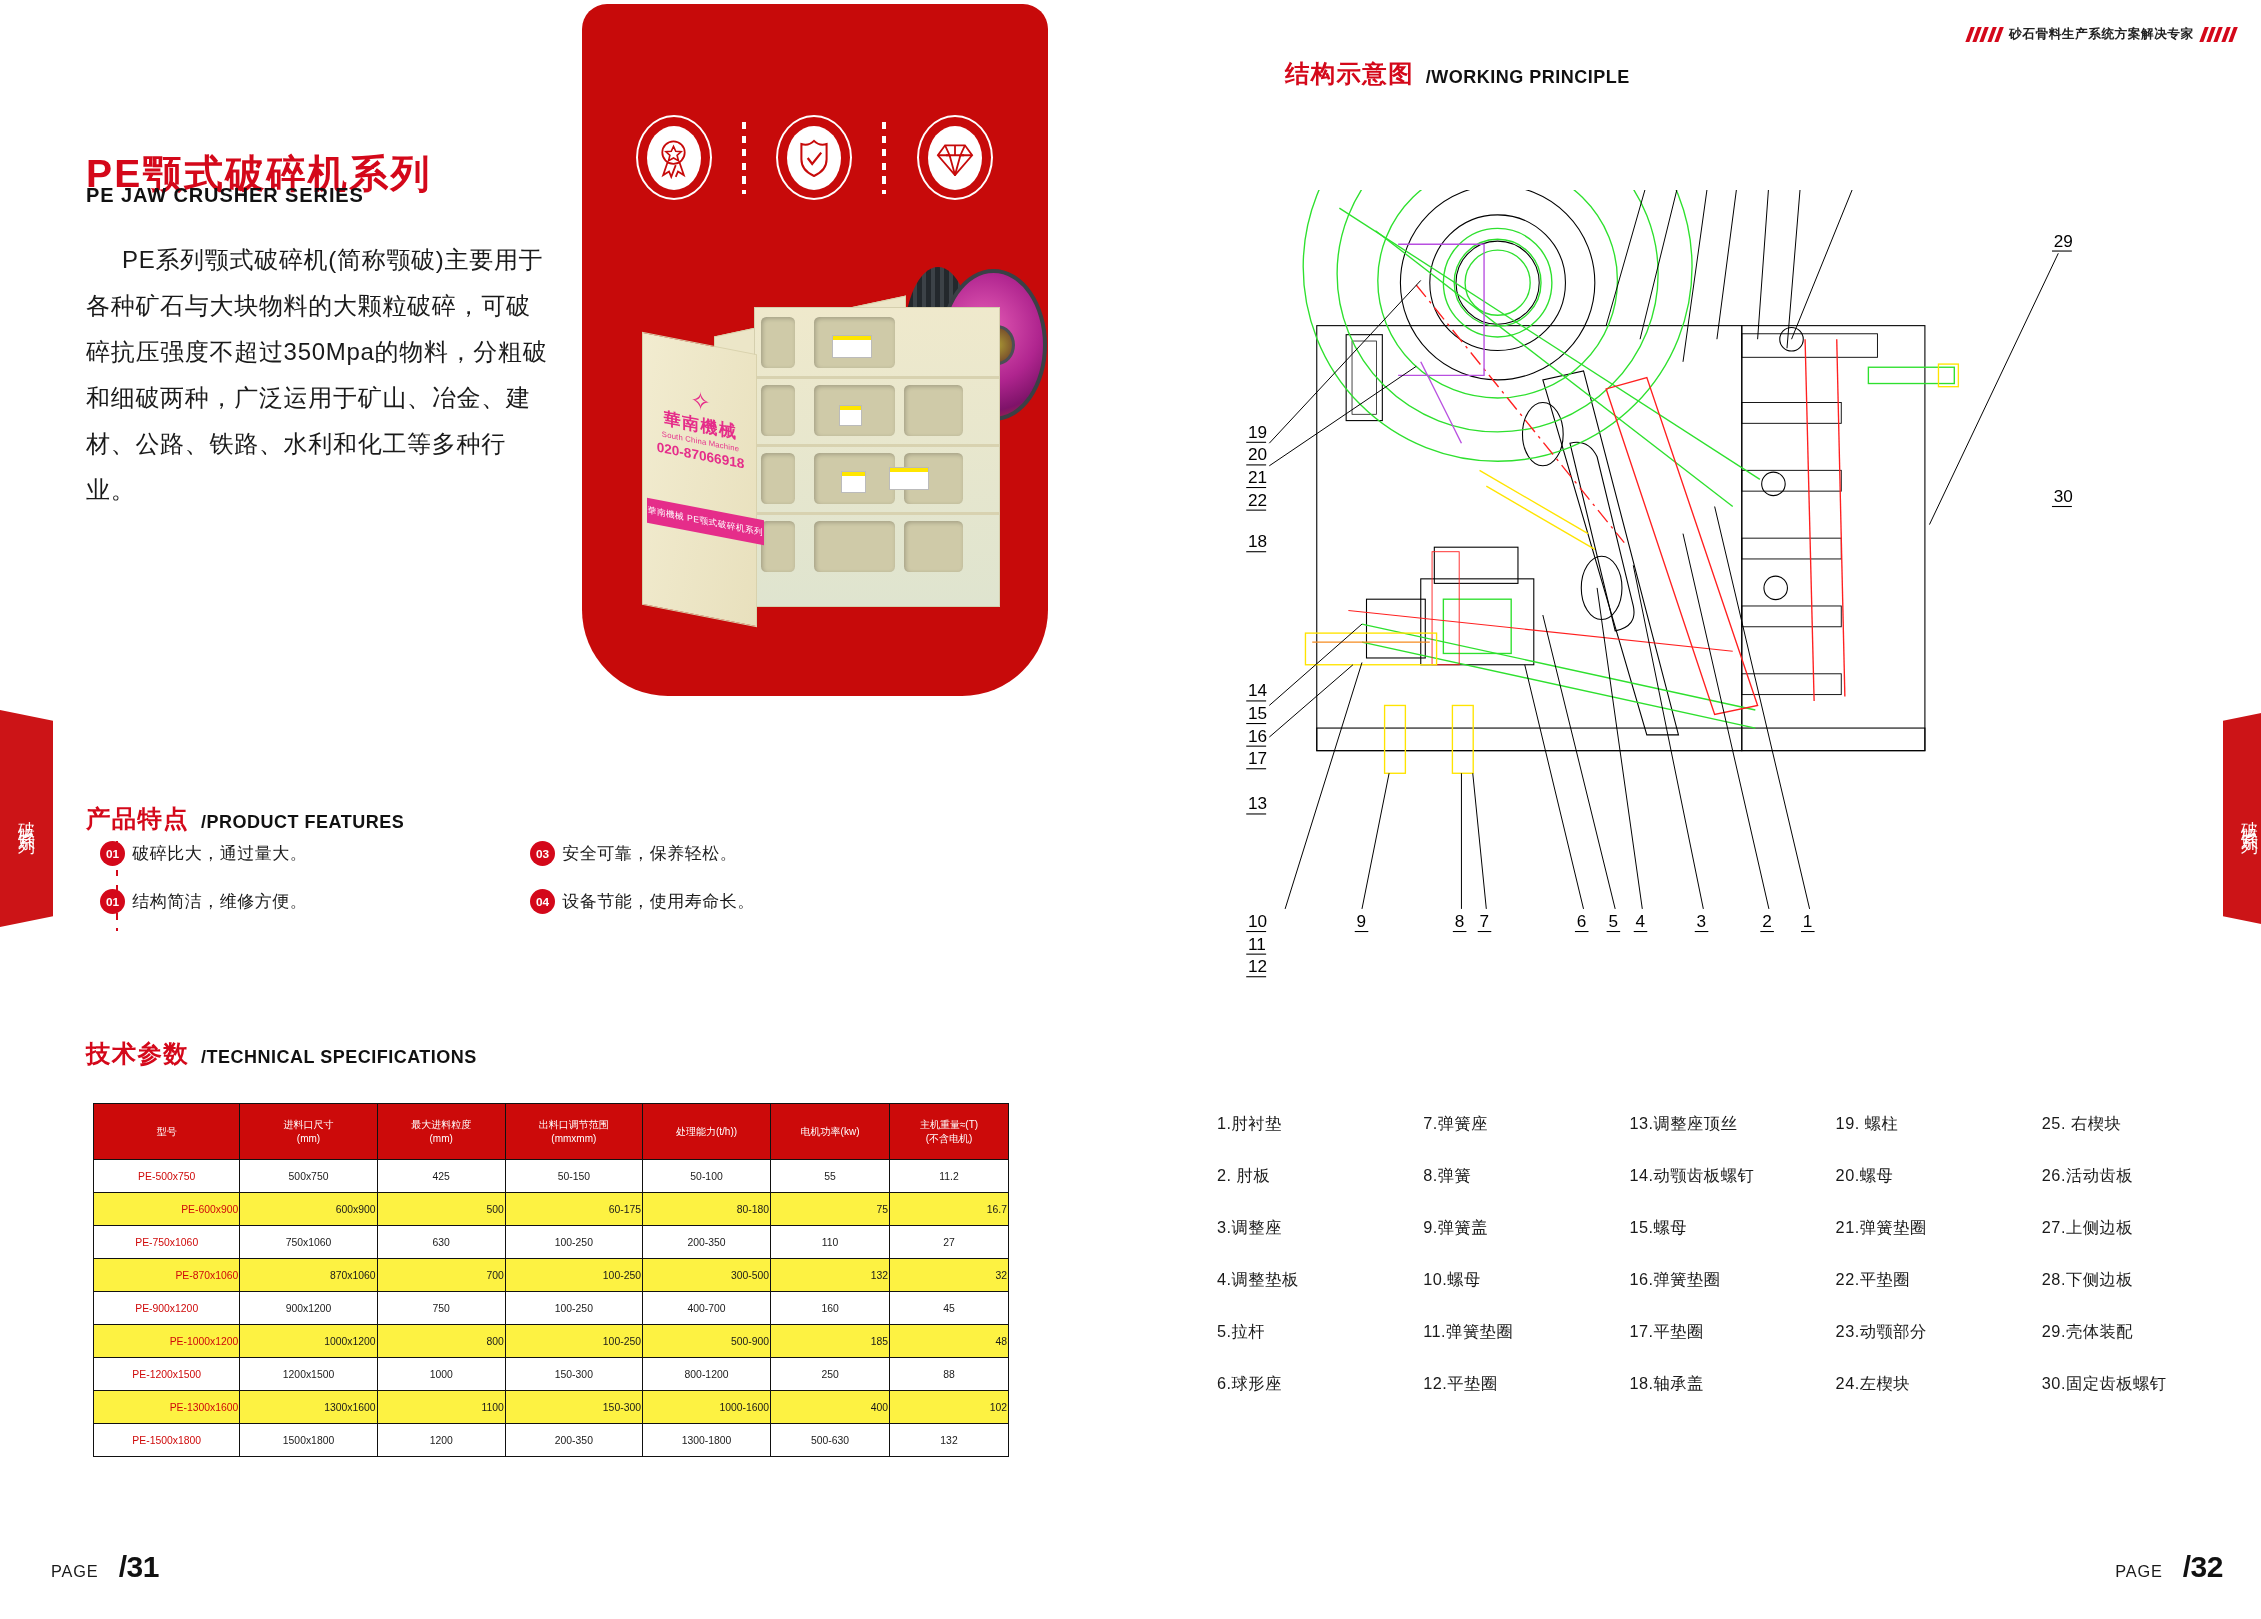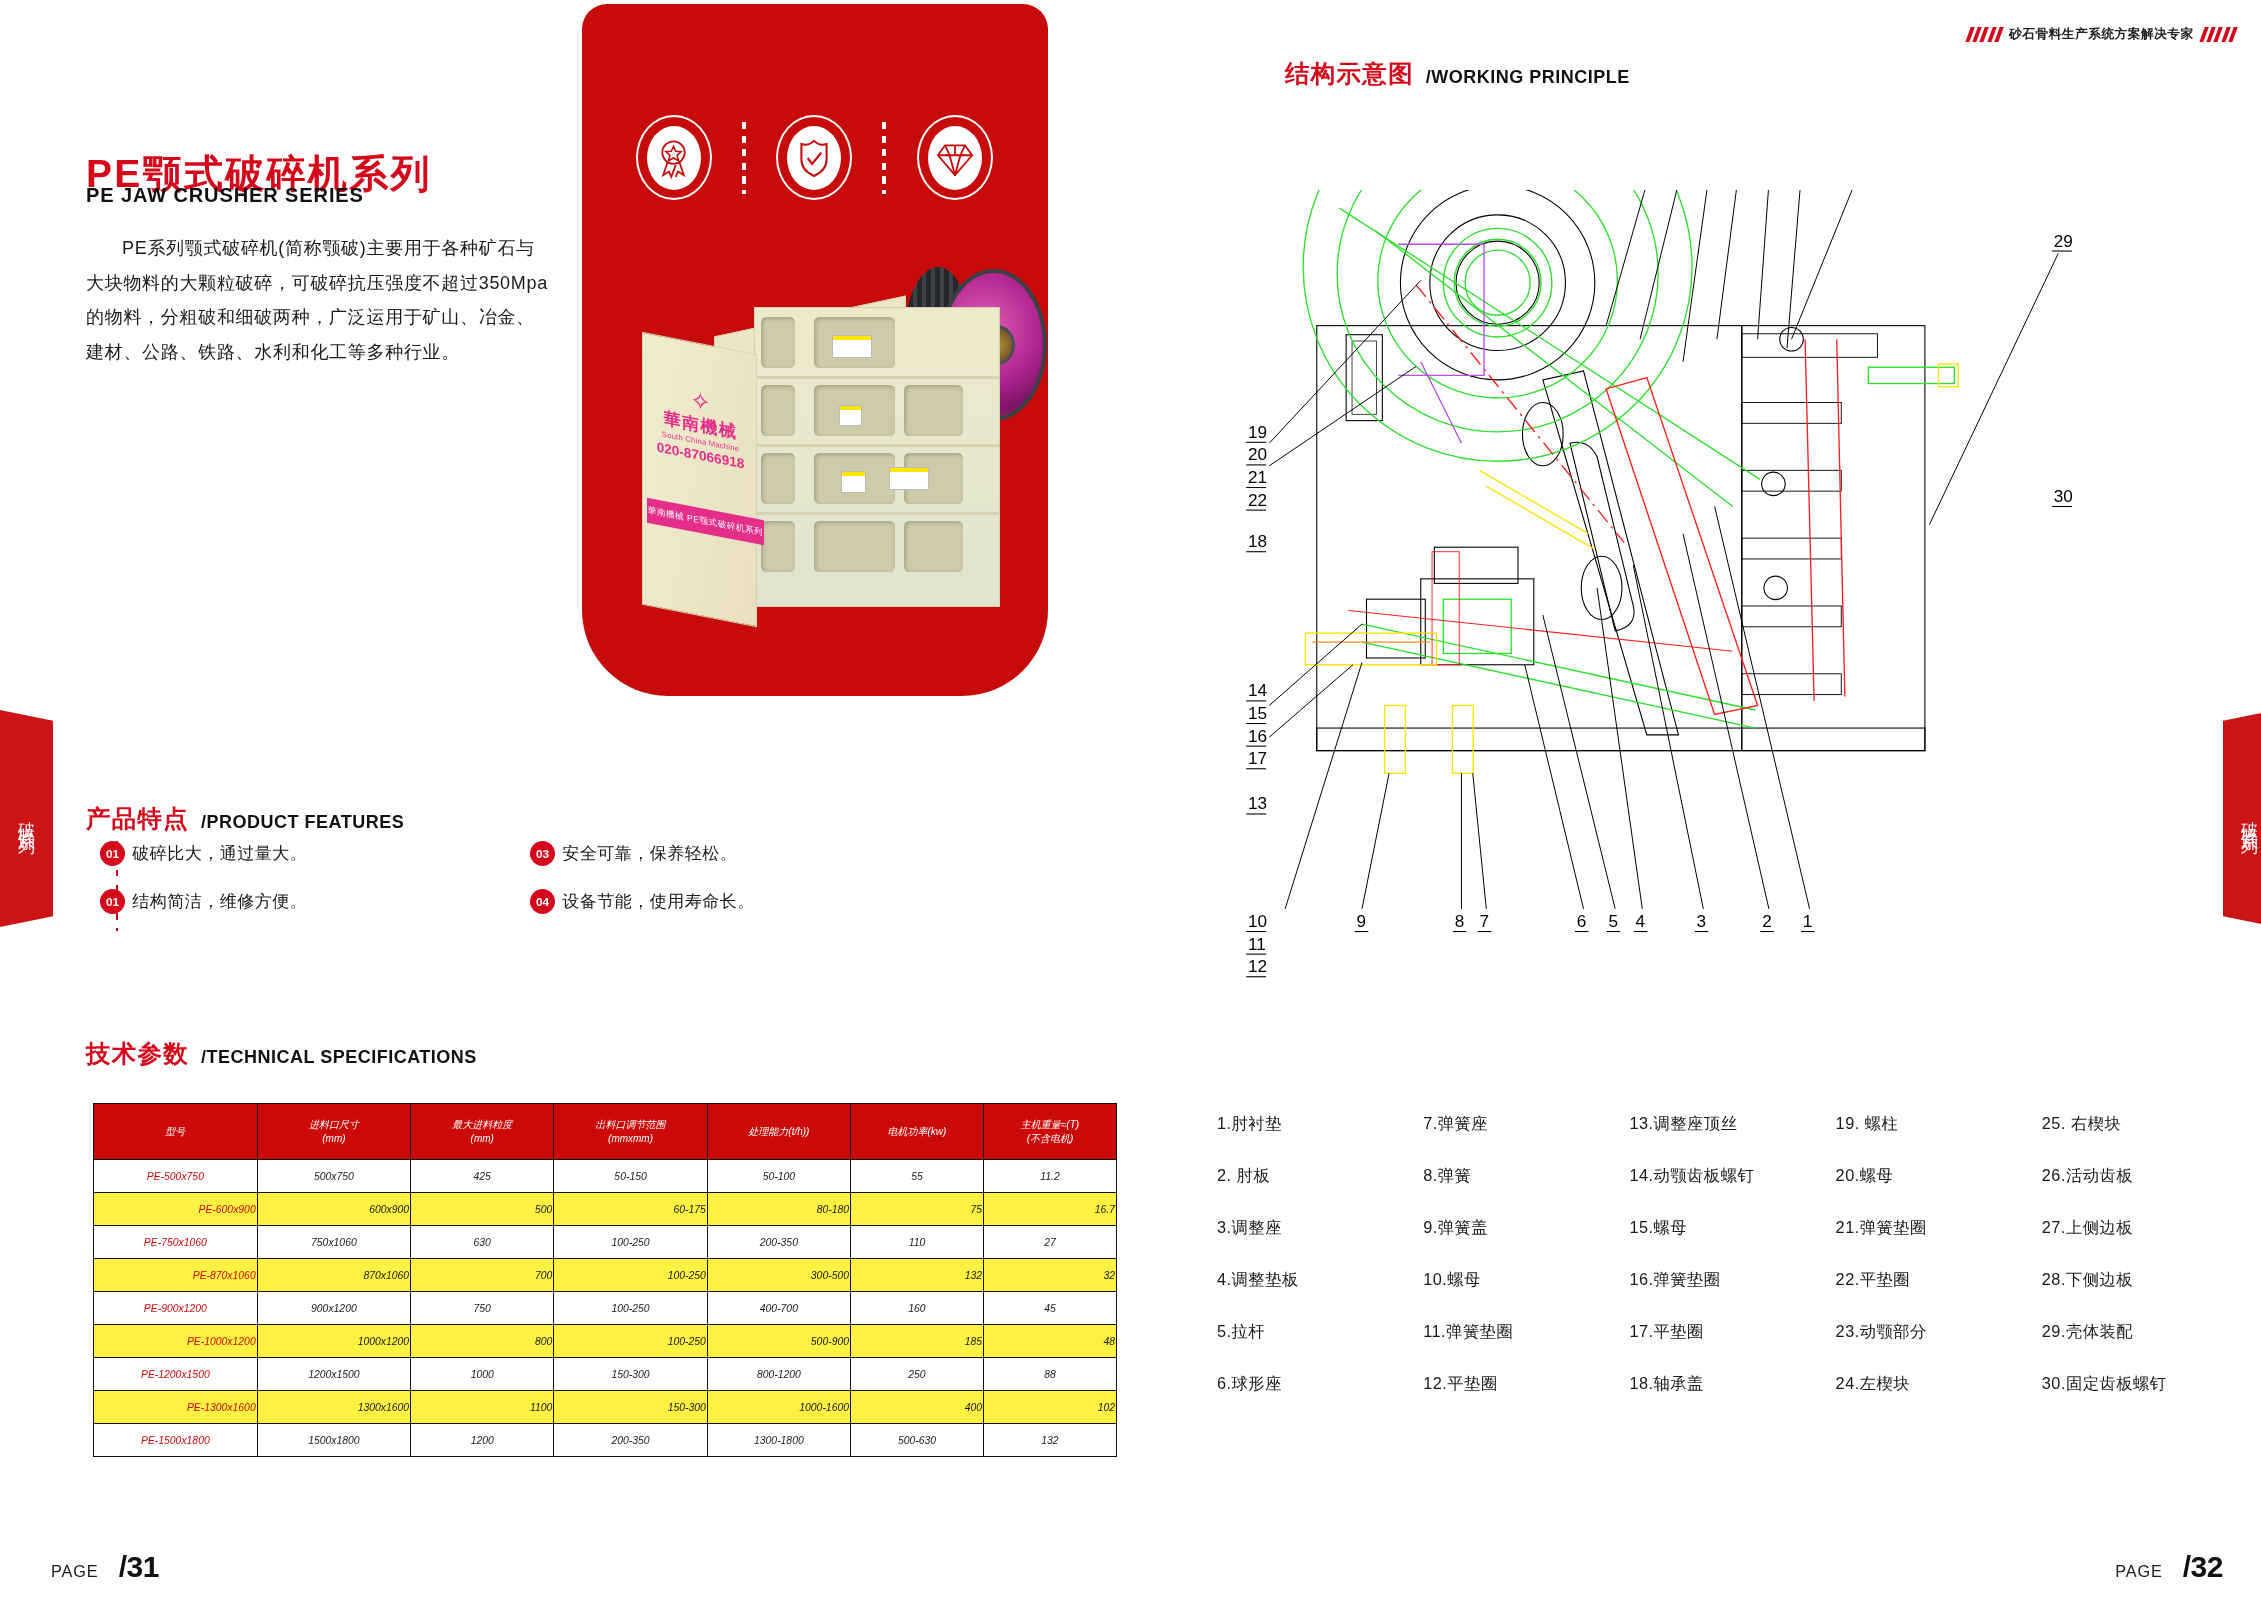--- a/index.html
+++ b/index.html
@@ -52,21 +52,21 @@
        background:#e52d8a;transform:skewY(11deg);color:#fff;font-size:8.6px;
        display:flex;align-items:center;justify-content:center;letter-spacing:0.5px;}
   .warnlabel{position:absolute;width:38px;height:21px;background:#fff;border:0.5px solid #bbb;}
   .warnlabel i{display:block;height:4.1px;background:#ffe600;font-style:normal;}
 
   
   .title-cn{position:absolute;left:86px;top:121px;font-size:39px;font-weight:700;
             color:#d4081a;letter-spacing:2.3px;}
   .title-en{position:absolute;left:86px;top:167px;font-size:20px;font-weight:700;
             color:#111;letter-spacing:0.9px;}
-  .intro{position:absolute;left:86px;top:213px;width:466px;font-size:18px;
+  .intro{position:absolute;left:86px;top:213px;width:466px;font-size:24px;
          line-height:1.92;text-indent:36px;letter-spacing:0.7px;}
 
   
   .sec{position:absolute;display:flex;align-items:flex-end;gap:11.8px;}
   .sec-cn{font-size:24.4px;font-weight:700;color:#d4081a;letter-spacing:1.4px;}
   .sec-en{font-size:18px;font-weight:700;color:#111;letter-spacing:0.5px;padding-bottom:1.8px;}
 
   
   .tab{position:absolute;top:710px;width:53px;height:217px;background:#cc1417;
        color:#fff;font-size:17px;letter-spacing:5.4px;display:flex;align-items:center;
@@ -77,21 +77,21 @@
   
   .feat{position:absolute;display:flex;align-items:center;gap:7.2px;}
   .badge{width:25px;height:25px;border-radius:50%;background:#d4081a;color:#fff;
          font-size:11.8px;font-weight:700;display:flex;align-items:center;justify-content:center;}
   .feat-txt{font-size:17px;letter-spacing:0.5px;}
   .featdash{position:absolute;left:116px;top:841px;width:1.8px;height:90px;
             background:repeating-linear-gradient(#d4081a 0 6.3px,transparent 6.3px 14.5px);}
 
   
   .spec{position:absolute;left:93px;top:1103px;border-collapse:collapse;
-        width:1024px;table-layout:fixed;font-style:italic;}
+        width:916px;table-layout:fixed;}
   .spec th{background:#cc0a0a;color:#fff;font-size:10px;font-weight:400;
            border:0.9px solid #111;height:53px;line-height:1.35;}
   .spec td{border:0.9px solid #111;height:30px;text-align:center;font-size:10.4px;}
   .spec td.model{color:#cf0a0a;}
   .spec tr.alt td{background:#fdf242;text-align:right;}
 
   
   .topbanner{position:absolute;right:41px;top:26px;display:flex;align-items:center;gap:8.1px;
              font-size:12.7px;font-weight:700;color:#222;letter-spacing:0.5px;}
   .slashes{display:flex;gap:3.2px;}

